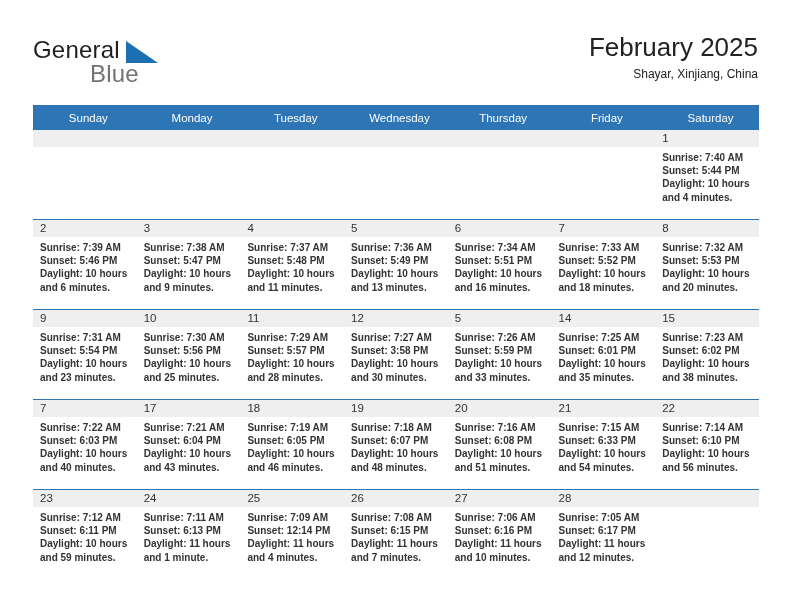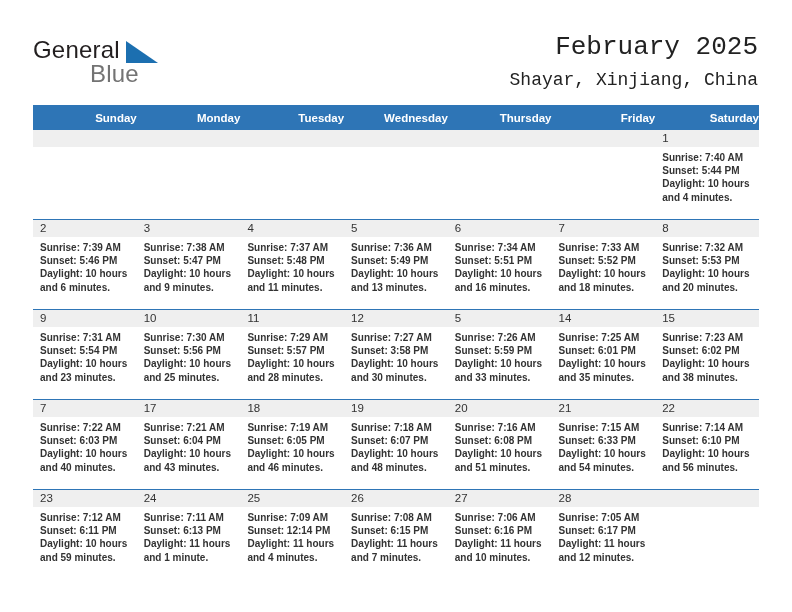--- a/index.html
+++ b/index.html
@@ -65,53 +65,52 @@
     height: 0;
     border-left: 32px solid #1c6fb0;
     border-top: 22px solid transparent;
   }
 
   .title-block {
     position: absolute;
     right: 34px;
     top: 30px;
     text-align: right;
-    font-family: Liberation Mono, monospace;
   }
   .cal-title {
     font-size: 26px;
     color: #222222;
     font-weight: normal;
     line-height: 34px;
     white-space: nowrap;
   }
   .cal-subtitle {
-    font-size: 18px;
+    font-size: 12px;
     color: #222222;
     line-height: 20px;
-    margin-top: 6px;
+    margin-top: 0;
     white-space: nowrap;
   }
 
   
   .calendar {
     position: absolute;
     left: 33px;
     top: 105px;
     width: 726px;
     border-collapse: collapse;
     table-layout: fixed;
   }
 
   .calendar th {
     background: #2e75b6;
     color: #ffffff;
     font-size: 11.5px;
-    font-weight: bold;
-    text-align: right;
+    font-weight: normal;
+    text-align: center;
     padding: 5px 0 5px 7px;
     height: 15px;
     border: none;
   }
 
   .week-row > td {
     vertical-align: top;
     padding: 0;
     border: none;
     border-top: 1px solid #2e75b6;

